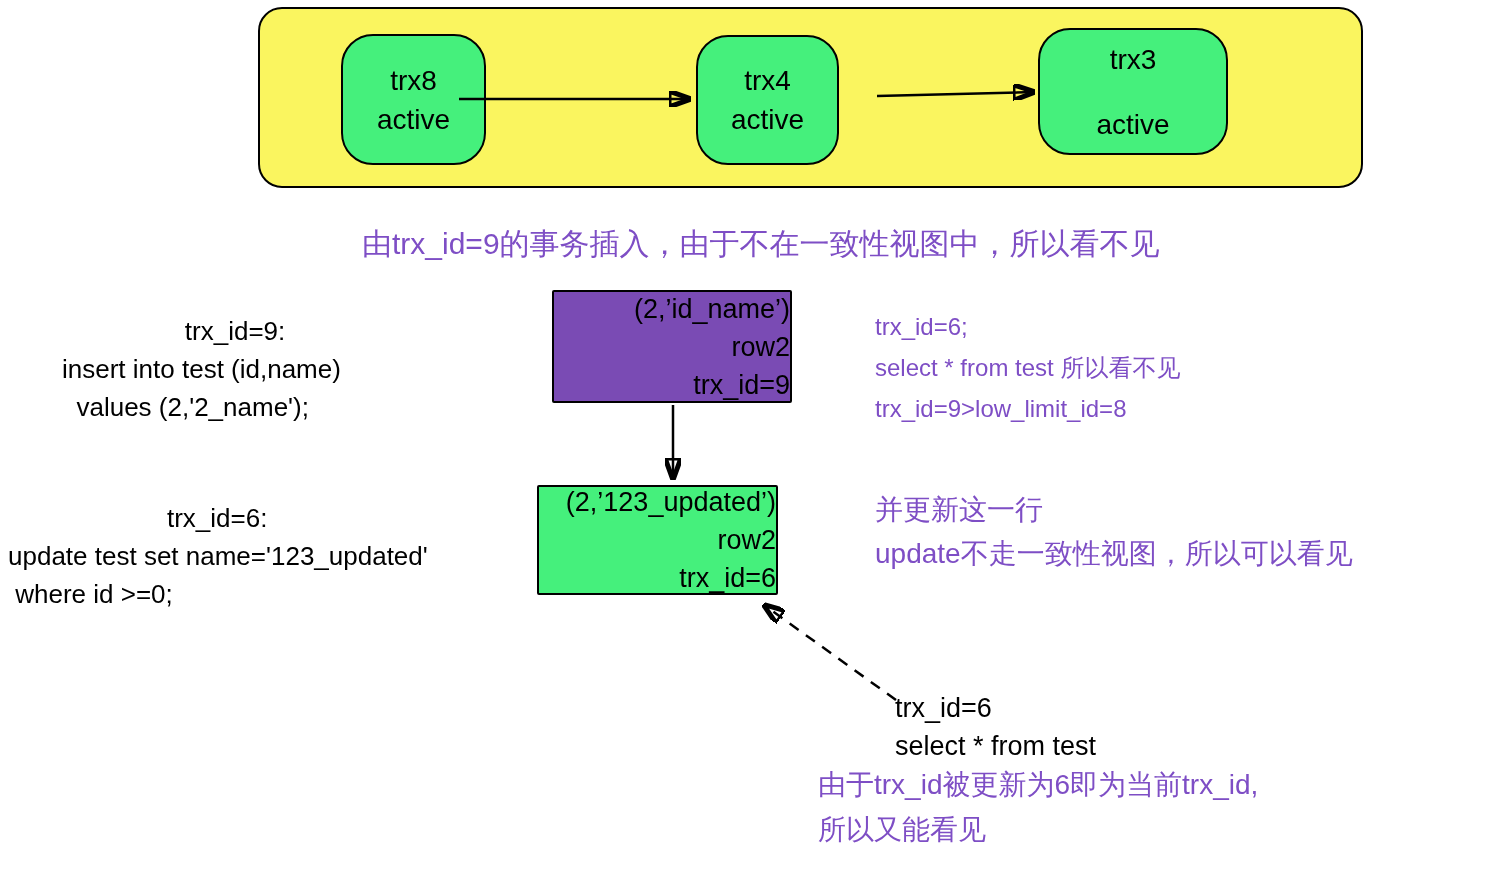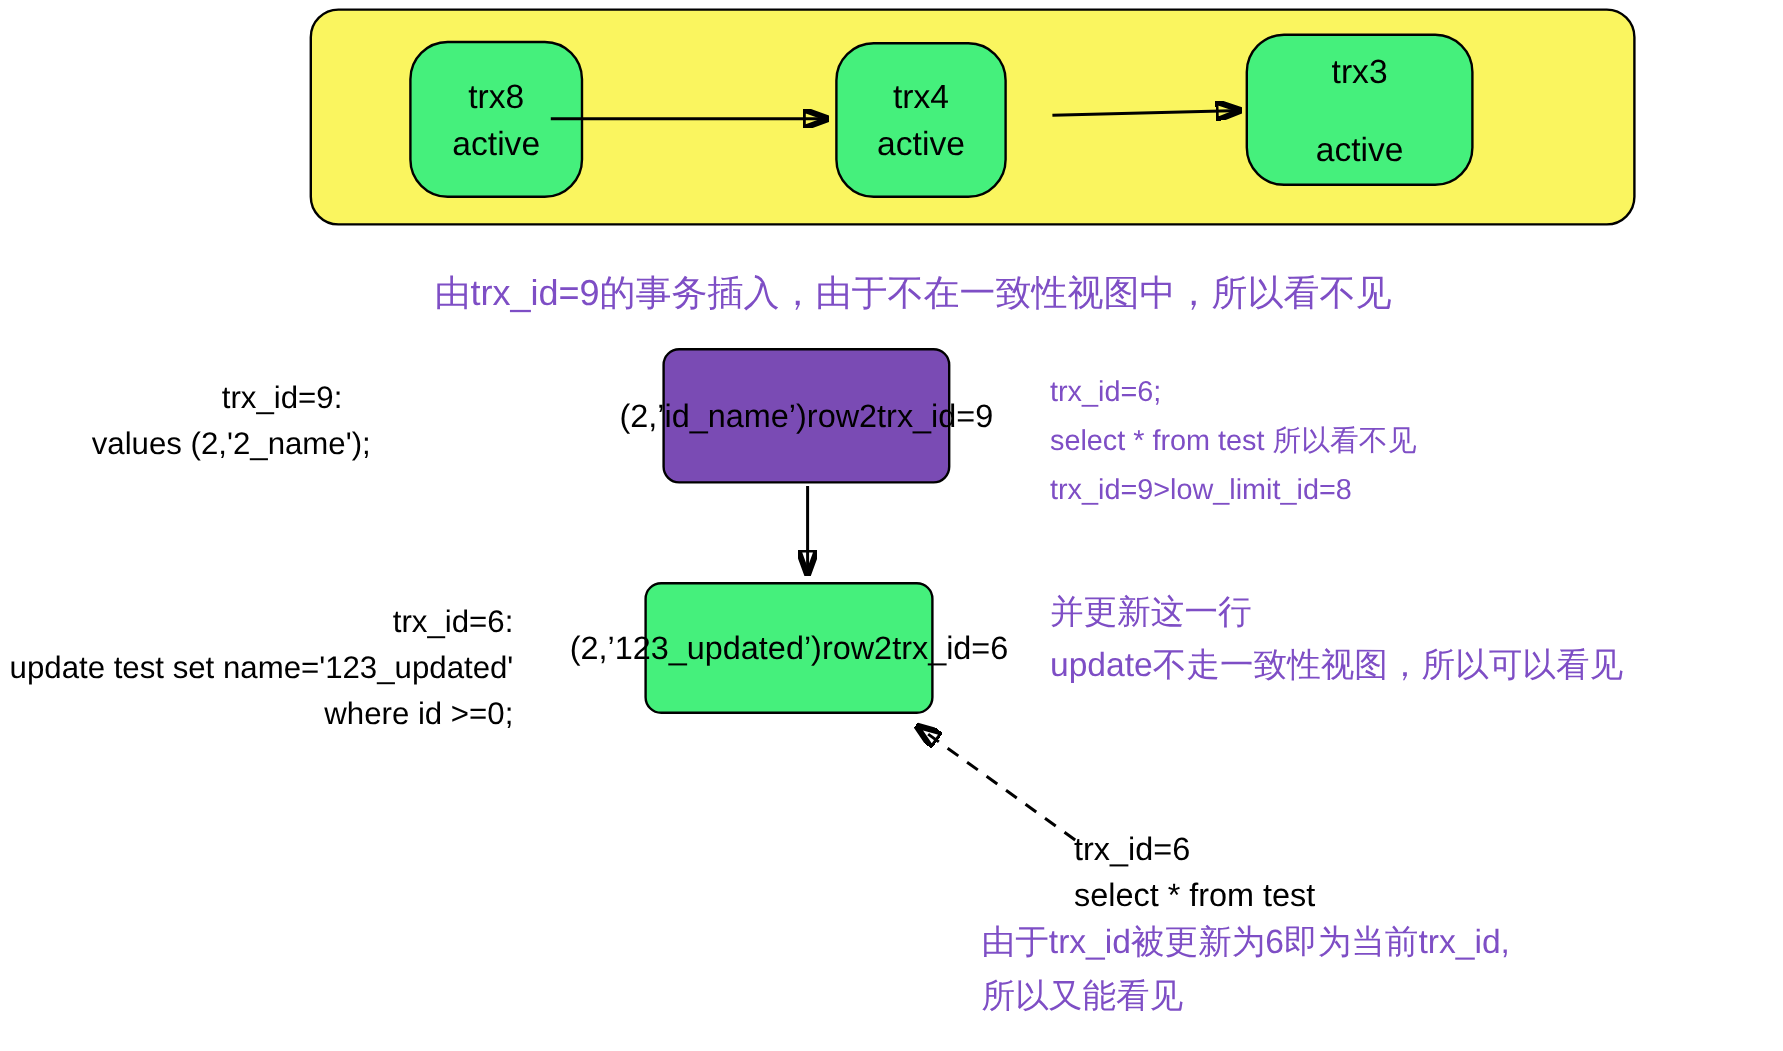--- a/index.html
+++ b/index.html
@@ -33,39 +33,39 @@
     text-align: center;
   }
   .node-trx8 { left: 341px; top: 34px; width: 145px; height: 131px; }
   .node-trx4 { left: 696px; top: 35px; width: 143px; height: 130px; }
   .node-trx3 { left: 1038px; top: 28px; width: 190px; height: 127px; gap: 26px; }
 
   
   .row-box {
     position: absolute;
     border: 2.5px solid #000;
-    border-radius: 14px;
-    display: flex; flex-direction: row;
-    align-items: center; justify-content: center;
+    border-radius: 2px;
+    display: flex; flex-direction: column;
+    align-items: flex-end; justify-content: center;
     font-size: 27px; line-height: 38px; color: #000;
     text-align: center;
   }
   .row-v9 { left: 552px; top: 290px; width: 240px; height: 113px; background: var(--c-box_purple); }
   .row-v6 { left: 537px; top: 485px; width: 241px; height: 110px; background: var(--c-box_green); }
 
   
   .purple-note { color: var(--c-annotation_purple); }
   .note-insert  { left: 362px; top: 224px; font-size: 30px; white-space: pre; }
   .note-select  { left: 875px; top: 306px; font-size: 24px; line-height: 41px; white-space: pre; }
   .note-update  { left: 875px; top: 488px; font-size: 28px; line-height: 44px; white-space: pre; }
   .note-reread  { left: 818px; top: 762px; font-size: 28px; line-height: 45px; white-space: pre; }
 
   .sql-block { color: #000; font-size: 26px; line-height: 38px; white-space: pre; }
   .sql-insert { left: 62px;  top: 312px; }
-  .sql-update { left: 8px;   top: 499px; text-align: right; }
+  .sql-update { left: 8px;   top: 499px; }
   .sql-select { left: 895px; top: 689px; font-size: 27px; }
 
   
   #arrows { position: absolute; left: 0; top: 0; width: 1486px; height: 876px; pointer-events: none; }
   #arrows line, #arrows path { stroke: #000; stroke-width: 2.5px; fill: none; }
   #arrows .dashed { stroke-dasharray: 11 9; }
 </style>
 </head>
 <body>
 
@@ -92,21 +92,21 @@
       <div>(2,’id_name’)</div>
       <div>row2</div>
       <div>trx_id=9</div>
     </div>
   <div class="row-box row-v6">
       <div>(2,’123_updated’)</div>
       <div>row2</div>
       <div>trx_id=6</div>
     </div>
 
-  <div class="abs sql-block sql-insert"><div>                 trx_id=9:</div><div>  values (2,'2_name');</div></div>
+  <div class="abs sql-block sql-insert"><div>                 trx_id=9:</div><div>insert into test (id,name)</div><div>  values (2,'2_name');</div></div>
   <div class="abs sql-block sql-update"><div>                      trx_id=6:</div><div>update test set name='123_updated'</div><div> where id &gt;=0;</div></div>
 
   <div class="abs purple-note note-select"><div>trx_id=6;</div><div>select * from test 所以看不见</div><div>trx_id=9&gt;low_limit_id=8</div></div>
   <div class="abs purple-note note-update"><div>并更新这一行</div><div>update不走一致性视图，所以可以看见</div></div>
 
   <div class="abs sql-block sql-select"><div>trx_id=6</div><div>select * from test</div></div>
   <div class="abs purple-note note-reread"><div>由于trx_id被更新为6即为当前trx_id,</div><div>所以又能看见</div></div>
 
   <svg id="arrows" viewBox="0 0 1486 876">
     <defs>

